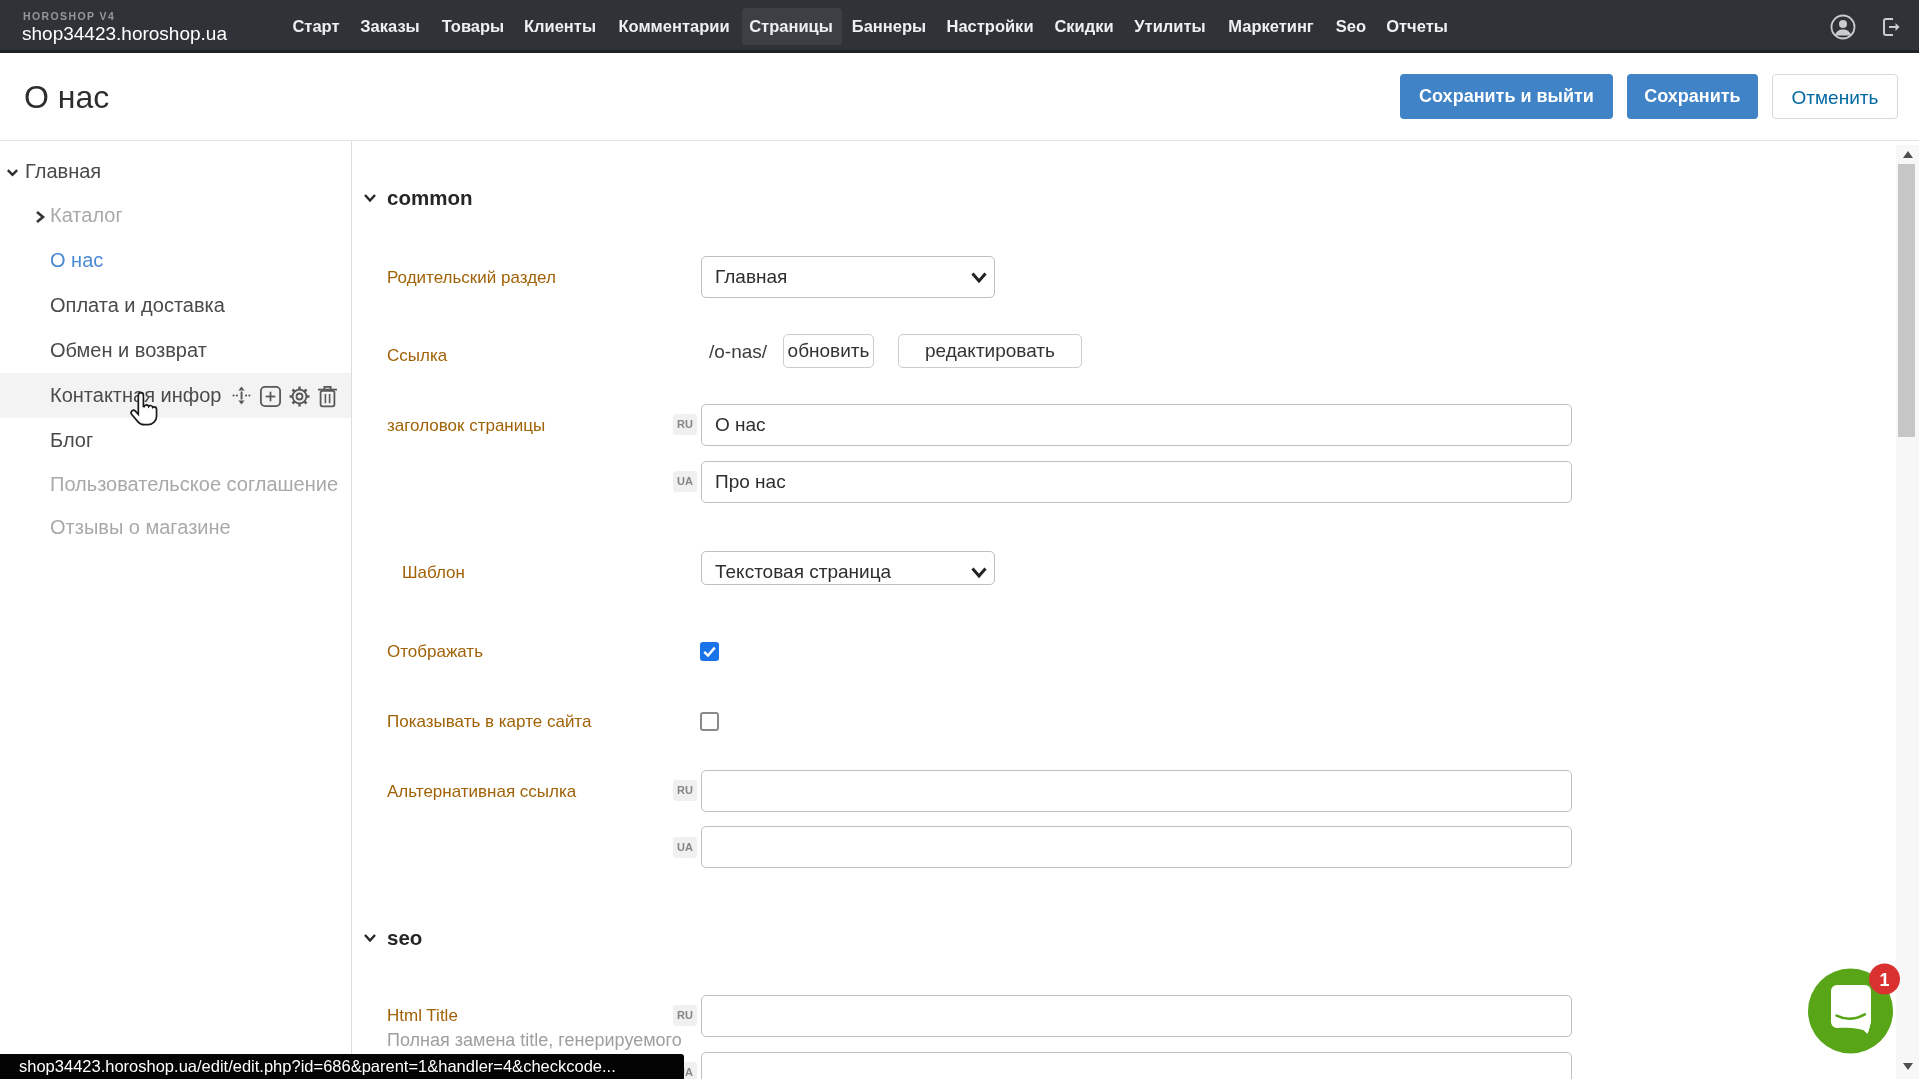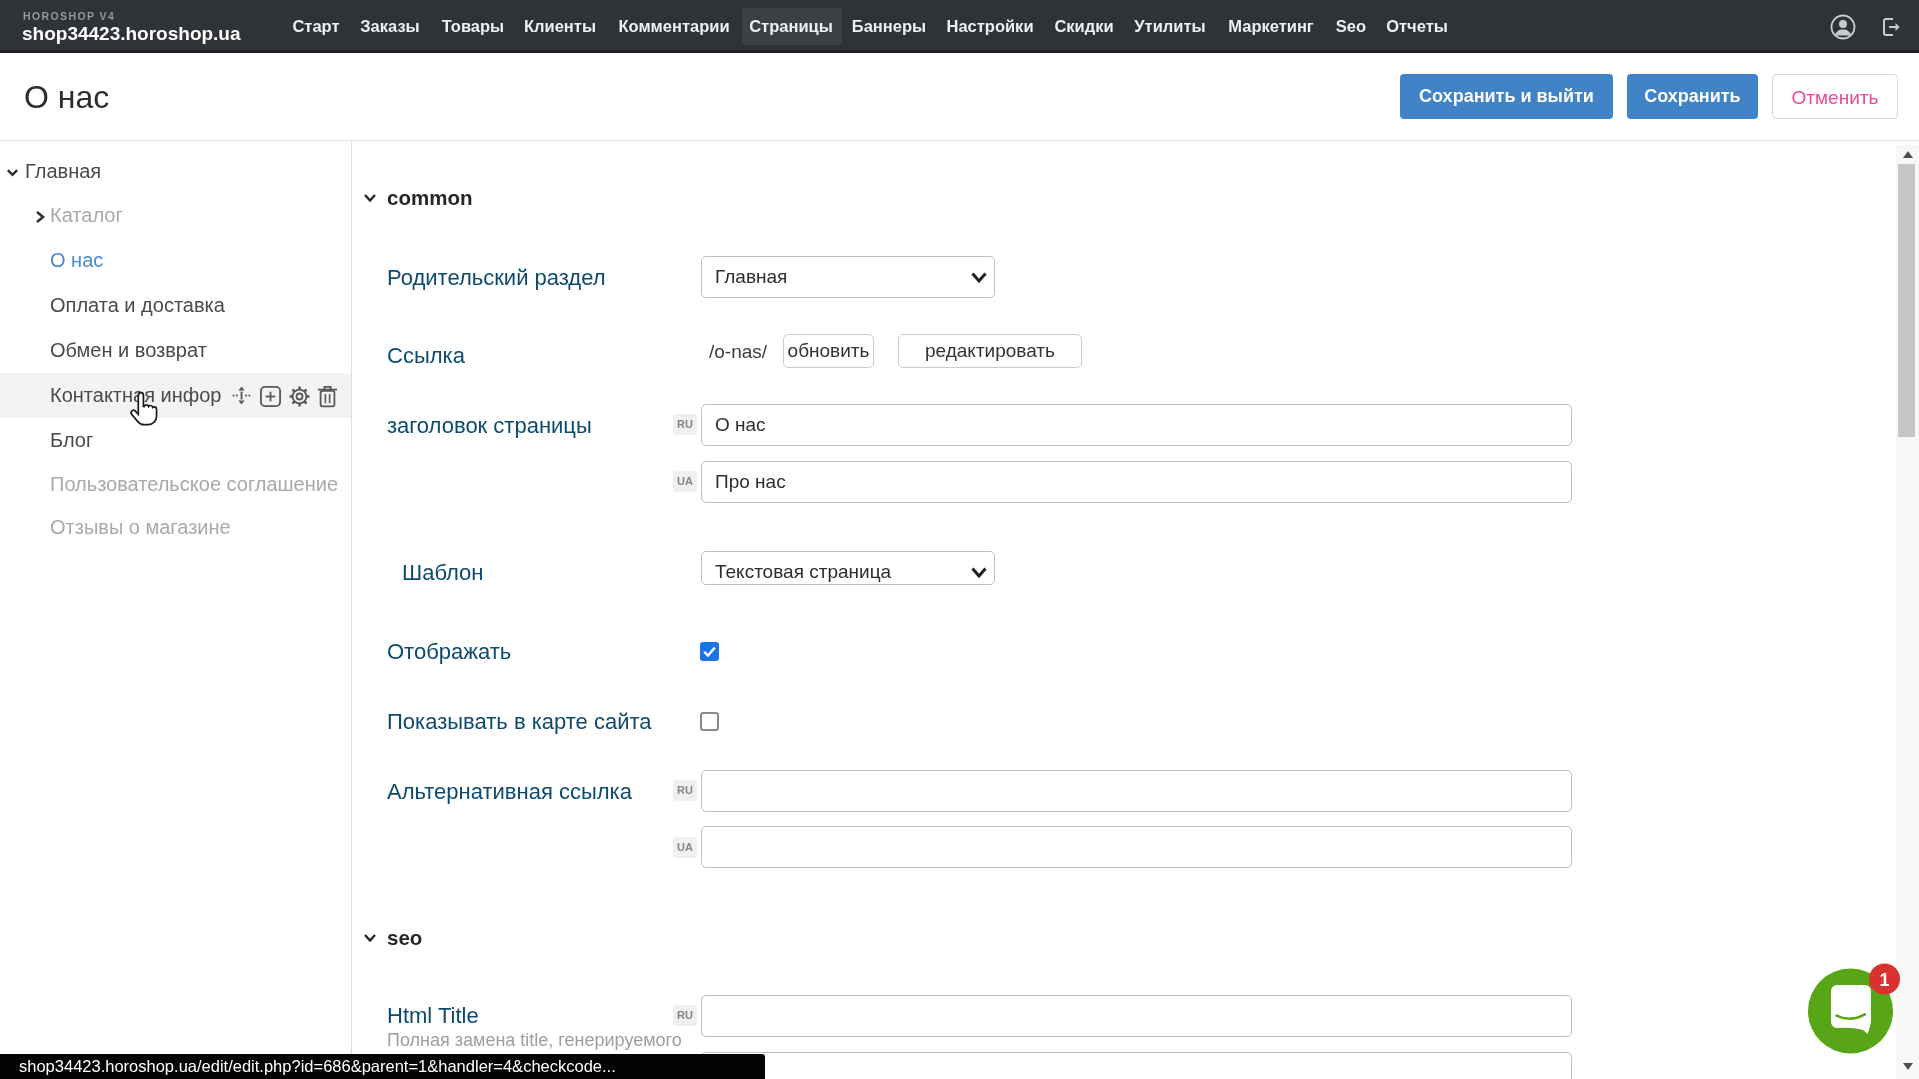--- a/index.html
+++ b/index.html
@@ -7,60 +7,60 @@
   font-family:"Liberation Sans", sans-serif; }
 .abs { position:absolute; }
 
 
 #nav { position:absolute; left:0; top:0; width:1919px; height:52px; background:#2f3337; }
 #nav .item { position:absolute; top:0; height:52px; line-height:52px; color:#eef0f2;
   font-size:16.5px; font-weight:700; transform:translateX(-50%); }
 #navline { position:absolute; left:0; top:50px; width:1919px; height:3px; background:#202327; }
 #logo1 { position:absolute; left:23px; top:10px; font-size:10.5px; font-weight:700;
   color:#95979a; letter-spacing:1.4px; }
-#logo2 { position:absolute; left:22px; top:23px; font-size:19px; font-weight:700; color:#ffffff; }
+#logo2 { position:absolute; left:22px; top:23px; font-size:19px; font-weight:400; color:#ffffff; }
 #pagesbox { position:absolute; left:742px; top:8px; width:100px; height:37px;
   background:#3c4045; border-radius:4px; }
 
 
 #hdr { position:absolute; left:0; top:53px; width:1919px; height:88px; background:#fff;
   border-bottom:1px solid #e3e3e3; }
 #title { position:absolute; left:24px; top:78px; font-size:32px; height:38px; line-height:38px; color:#2e2e2e; }
 .btn { position:absolute; top:74px; height:45px; border-radius:4px; text-align:center;
   line-height:45px; font-size:18px; }
 .btnblue { background:#4083c6; color:#fff; font-weight:700; }
 #btn1 { left:1400px; width:213px; }
 #btn2 { left:1627px; width:131px; }
-#btn3 { left:1772px; width:126px; background:#fff; border:1px solid #d8d8d8; color:#ec4899; font-size:19px; font-weight:400; }
+#btn3 { left:1772px; width:126px; background:#fff; border:1px solid #d8d8d8; color:#0369a1; font-size:19px; font-weight:400; }
 
 
 #side { position:absolute; left:0; top:141px; width:352px; height:938px; background:#fff;
   border-right:1px solid #ddd; }
 .tree { position:absolute; font-size:20px; height:24px; line-height:24px; color:#4a4a4a; }
 .gray { color:#a9a9a9; }
 .blue { color:#4b8ad4; }
 #hoverrow { position:absolute; left:0; top:232px; width:351px; height:45px; background:#f3f3f3; }
 
 
-.label { position:absolute; font-size:22px; height:23px; line-height:23px; color:#0c4a6e; }
+.label { position:absolute; font-size:17px; height:23px; line-height:23px; color:#a16207; }
 .sect { position:absolute; font-size:20.5px; font-weight:700; color:#262626; }
 .input { position:absolute; border:1.5px solid #bcbfc3; border-radius:5px; background:#fff;
   font-size:19px; color:#2e2e2e; line-height:39px; padding-left:13px; }
 .badge { position:absolute; width:24px; height:21px; background:#f0f0f0; border-radius:3px;
   color:#858585; font-size:11px; font-weight:700; text-align:center; line-height:21px; }
 .sbtn { position:absolute; height:34px; border:1px solid #cdcdcd; border-radius:5px;
   background:#fff; font-size:19px; color:#333; text-align:center; line-height:32px; }
 .sublabel { position:absolute; font-size:18px; color:#9e9e9e;text-align:right; }
 
 
 #sbtrack { position:absolute; left:1896px; top:145px; width:23px; height:934px; background:#f7f7f7; }
 #sbthumb { position:absolute; left:1898px; top:164px; width:17px; height:273px; background:#c6c6c6; }
 
 
-#tip { position:absolute; left:0; top:1054px; width:765px; height:25px; background:#040404;
+#tip { position:absolute; left:0; top:1054px; width:684px; height:25px; background:#040404;
   border-top-right-radius:3px; color:#fff; font-size:16.5px; line-height:25px; padding-left:19px; white-space:nowrap; overflow:hidden; }
 </style>
 </head>
 <body>
 
 <div id="nav">
   <div id="logo1">HOROSHOP V4</div>
   <div id="logo2">shop34423.horoshop.ua</div>
   <div id="pagesbox"></div>
   <div class="item" style="left:316px">Старт</div>

